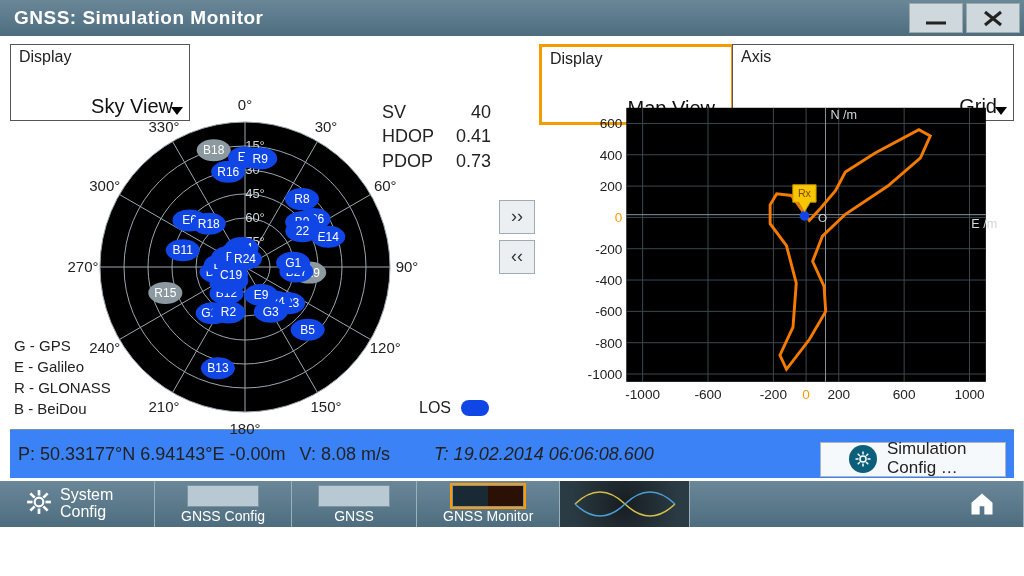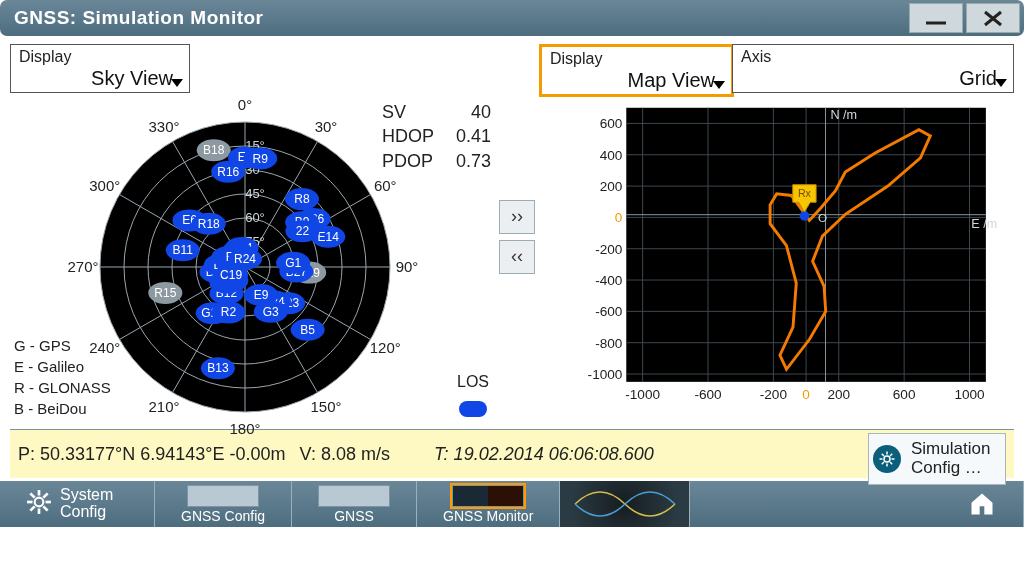--- a/index.html
+++ b/index.html
@@ -1,51 +1,51 @@
 <!DOCTYPE html>
 <html><head>
 <meta charset="utf-8">
 <style>
 * { box-sizing: border-box; margin: 0; padding: 0; font-family: Arial, sans-serif; }
 body { width: 1024px; height: 576px; overflow: hidden; background: #fff; }
 
-.titlebar { height: 36px; background: linear-gradient(180deg,#6a8798 0%,#4d6d7e 100%); display:flex; align-items:center; padding:0 4px 0 14px;border-radius:7px; }
+.titlebar { height: 36px; background: linear-gradient(180deg,#6a8798 0%,#4d6d7e 100%); display:flex; align-items:center; padding:0 4px 0 14px; }
 .titlebar .title { color:#fff; font-size:19px; font-weight:bold; letter-spacing:0.5px; }
 .titlebar .spacer { flex:1; }
 .winbtn { width:54px; height:30px; background:#cfd8dc; display:flex; align-items:center; justify-content:center; margin-left:3px; border:1px solid #9aa; }
 .winbtn svg { stroke:#222; stroke-width:3; fill:none; }
 
 .main { height: 445px; background:#fff; padding: 8px 10px 4px 10px; position:relative; }
 .panels { display:flex; height: 385px; gap: 0; }
 .panel-left { width: 485px; position:relative; }
 .panel-mid { width: 44px; display:flex; flex-direction:column; align-items:center; justify-content:center; gap:6px;}
 .panel-right { flex:1; position:relative; }
 
 .dd { position:absolute; background:#fff; border:1px solid #555; font-size:17px; padding:2px 16px 2px 8px; line-height:1.2; }
 .dd.hl { border:3px solid #f49b00; }
 .dd .lbl { text-align:left; font-size:16px; color:#222; }
-.dd .val { text-align:right; font-size:20px; color:#111; position:relative;}
+.dd .val { text-align:right; font-size:20px; color:#111; position:relative;margin-top:28px;}
 .dd .caret { position:absolute; right:-10px; bottom:3px; width:0;height:0;border-left:6px solid transparent;border-right:6px solid transparent;border-top:8px solid #000;}
 
 .sky-svg { position:absolute; top: 56px; left: 0; }
 .stats { position:absolute; top: 56px; right: 4px; font-size:18px; color:#222; line-height:1.35;}
 .stats .row { display:flex; gap:22px; justify-content:space-between;}
 .legend-sys { position:absolute; left:4px; bottom:10px; font-size:15px; color:#222; line-height:1.4;}
 .legend-los { position:absolute; right:6px; bottom:12px; font-size:16px; color:#222;}
-.legend-los div{ display:flex; align-items:center; gap:10px; justify-content:flex-end;flex-direction:column;}
+.legend-los div{ display:flex; align-items:center; gap:10px; justify-content:flex-end;}
 .dot { display:inline-block; width:28px; height:16px; border-radius:9px; }
 
 .midbtn { width:36px; height:34px; background:#eceff1; border:1px solid #9eadb5; display:flex; align-items:center; justify-content:center; font-size:18px; color:#333;}
 
 .mapwrap { position:absolute; top:56px; left:38px; right:8px; bottom:18px;}
 .map-svg { width:100%; height:100%; }
 
-.statusbar { height: 49px; background:#fef9c3; border-top:1px solid #7e919c; display:flex; align-items:center; padding:0 8px; gap:14px; font-size:18px; color:#222;}
+.statusbar { height: 49px; background:#3b82f6; border-top:1px solid #7e919c; display:flex; align-items:center; padding:0 8px; gap:14px; font-size:18px; color:#222;}
 .statusbar .grow { flex:1;font-style:italic; }
-.simcfg { background:#f6f9fb; border:1px solid #a9b6bf; height:52px; display:flex; align-items:center; padding:0 4px; gap:10px; font-size:17px;margin-top:10px; }
+.simcfg { background:#f6f9fb; border:1px solid #a9b6bf; height:35px; display:flex; align-items:center; padding:0 28px; gap:10px; font-size:17px;margin-top:10px; }
 .simcfg .gear{ width:28px;height:28px;border-radius:50%;background:#0b5f7a;display:flex;align-items:center;justify-content:center;}
 
 .taskbar { height: 46px; background: linear-gradient(180deg,#6a8798 0%,#4d6d7e 100%); display:flex; align-items:stretch;}
 .task { border-right:1px solid #9cb0ba; display:flex; flex-direction:column; align-items:center; justify-content:center; padding:0 26px; min-width:110px; gap:1px;}
 .task .thumb { width:72px; height:22px; background:#b8c9d3; border:1px solid #7d94a1; display:flex;}
 .task .thumb.active{ outline:2px solid #ff9b00;}
 .task .tl { color:#fff; font-size:14px; }
 .task.sys { flex-direction:row; gap:8px; min-width:130px;}
 .task.wave { flex:0 0 130px; background: radial-gradient(circle at 50% 50%, #171d21 0%, #2b3b44 80%);}
 .task.home { margin-left:auto; min-width:70px;}

